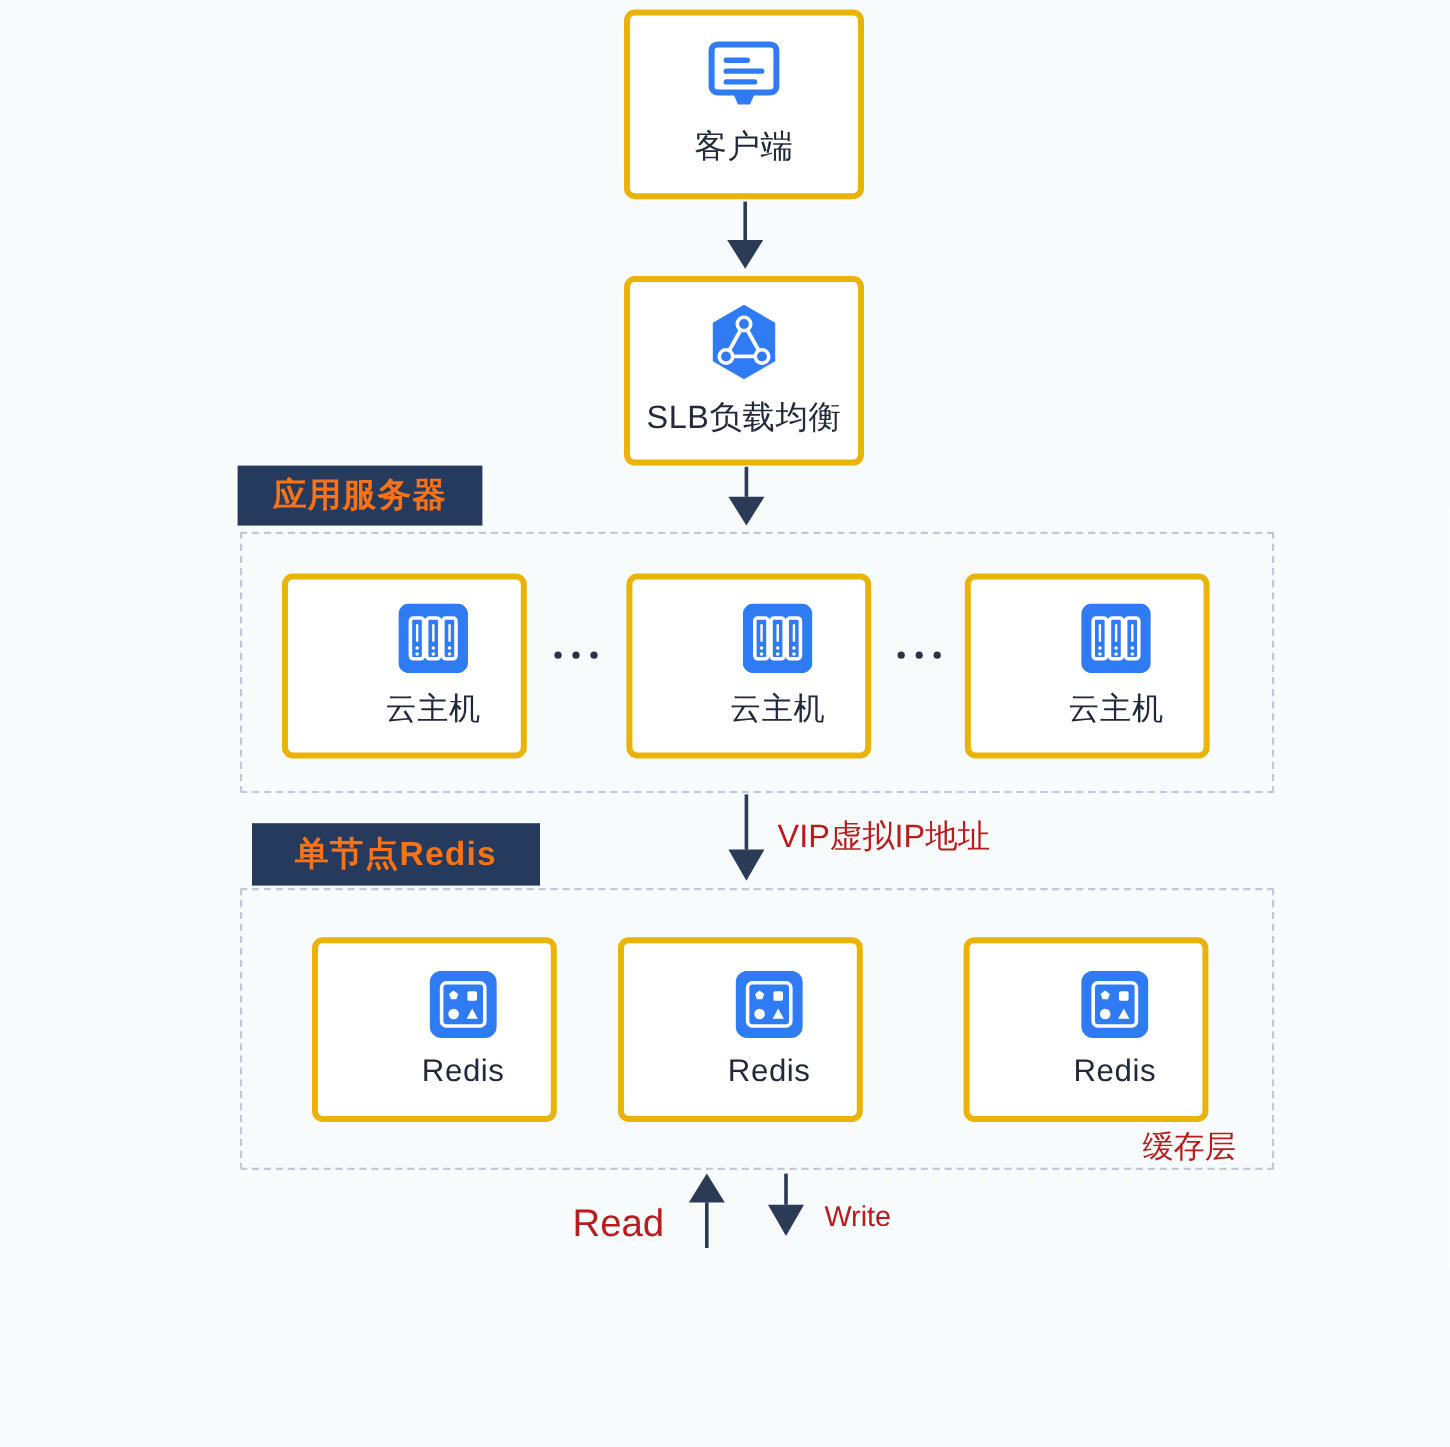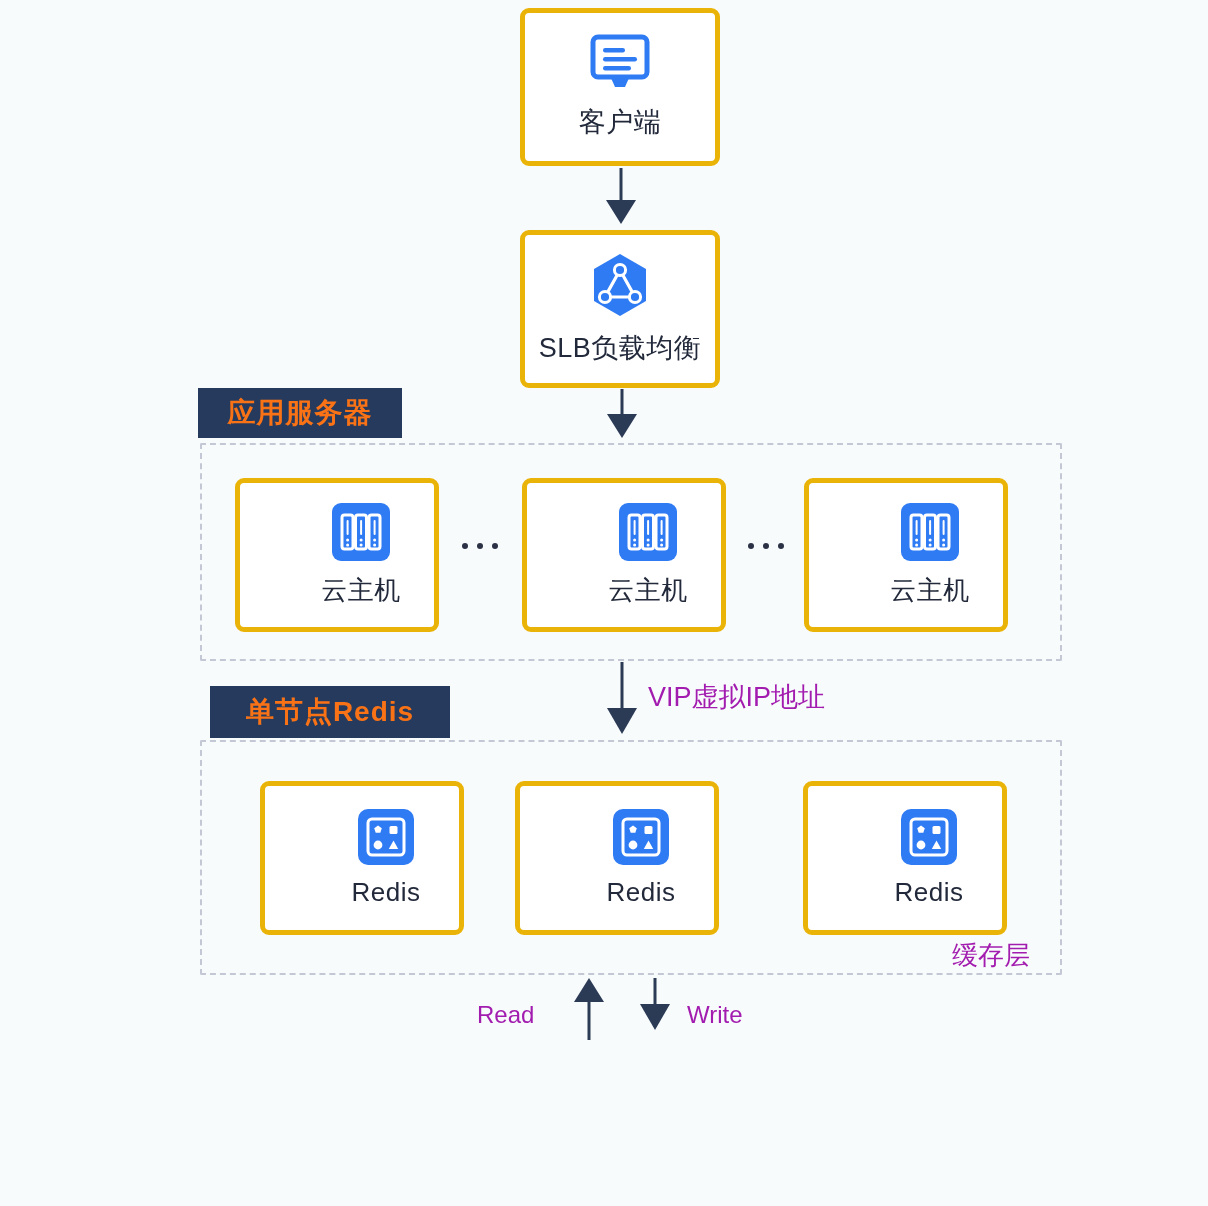--- a/index.html
+++ b/index.html
@@ -93,25 +93,25 @@
   #wires {
     position: absolute;
     left: 0; top: 0;
     width: 1208px; height: 1206px;
     pointer-events: none;
   }
 
   
   .free-text {
     position: absolute;
-    color: #a21caf;
+    color: #b91c1c;
     white-space: nowrap;
   }
   #vip-label   { left: 648px; top: 679px; font-size: 27px; }
-  #read-label  { left: 477px; top: 1001px; font-size: 24px; }
+  #read-label  { left: 477px; top: 1001px; font-size: 32px; }
   #write-label { left: 687px; top: 1001px; font-size: 24px; }
   #cache-layer-label { left: 952px; top: 938px; font-size: 26px; }
 
   
   .dots {
     position: absolute;
     display: flex;
     gap: 9px;
     align-items: center;
   }

